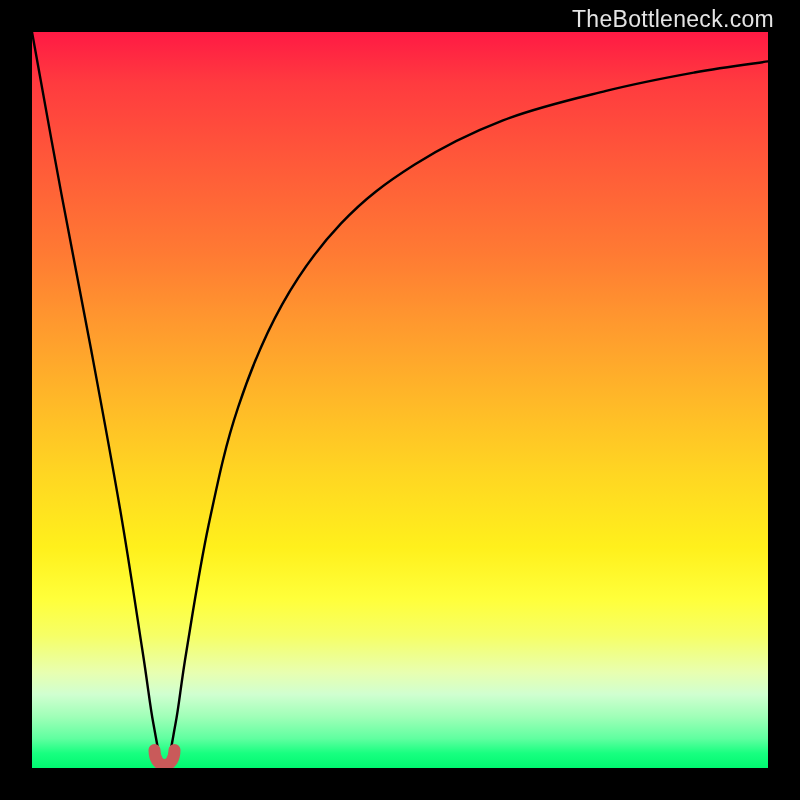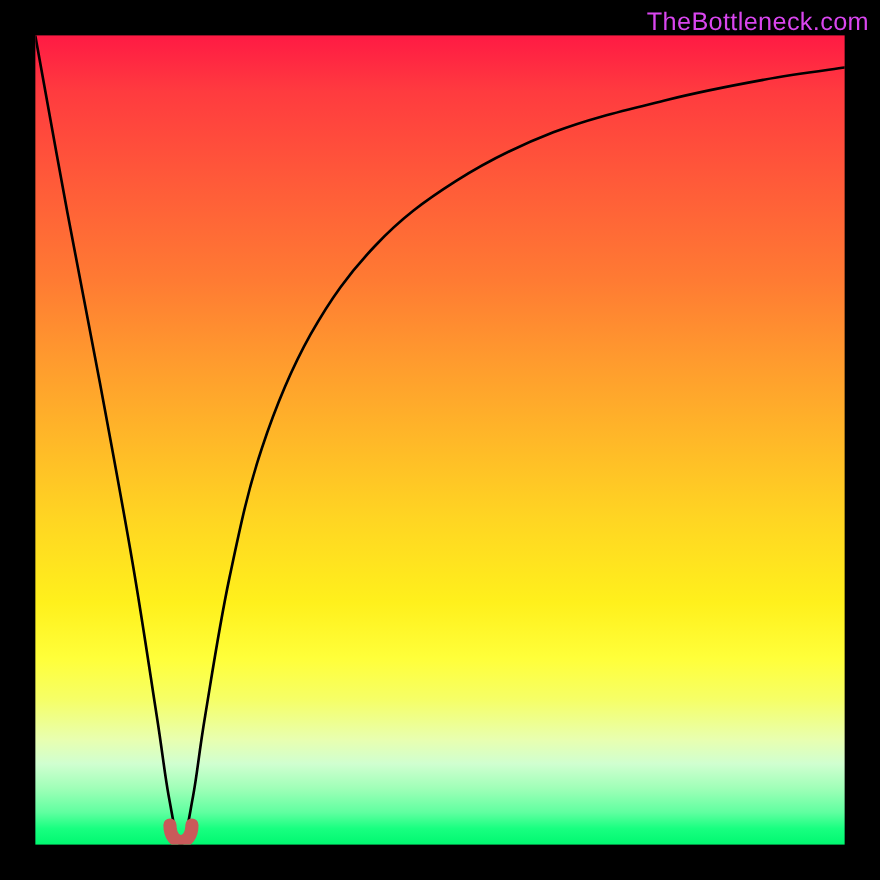--- a/index.html
+++ b/index.html
@@ -45,22 +45,22 @@
       #d0ffd0 90%,
       #a0ffb8 93%,
       #60ffa0 96%,
       #18ff80 98%,
       #00f870 100%
     );
   }
   .watermark {
     position: absolute;
     top: 6px;
-    right: 10px;
-    color: #d946ef;
+    right: 26px;
+    color: #e5e5e5;
     font-size: 23px;
     font-weight: 500;
     letter-spacing: 0.3px;
     user-select: none;
   }
   svg.curves {
     position: absolute;
     inset: 0;
   }
 </style>

